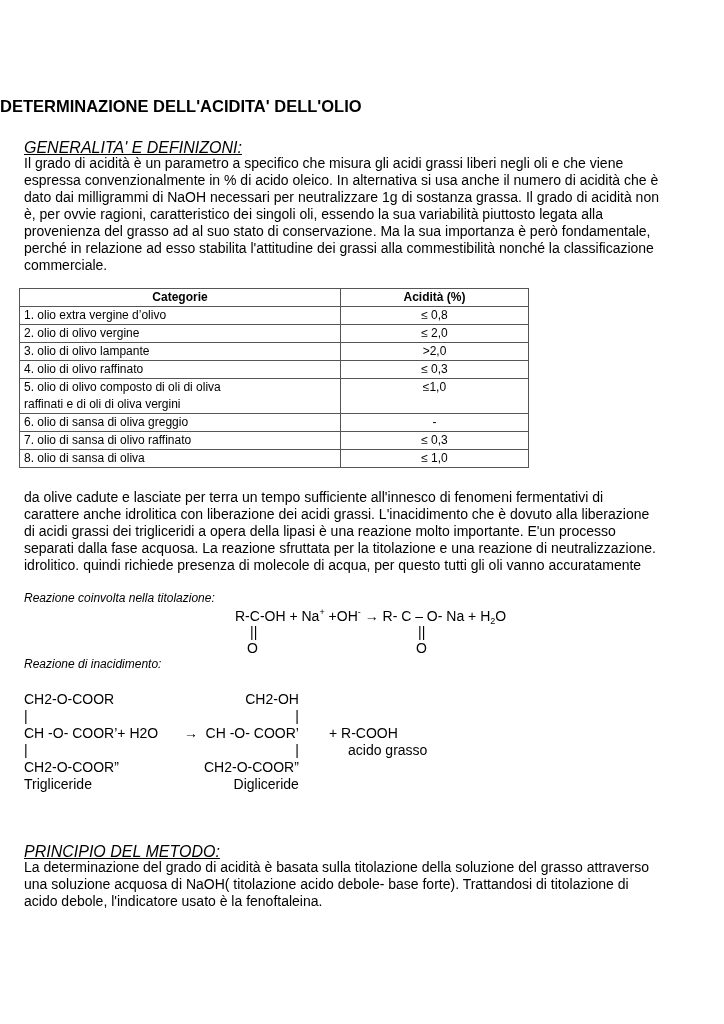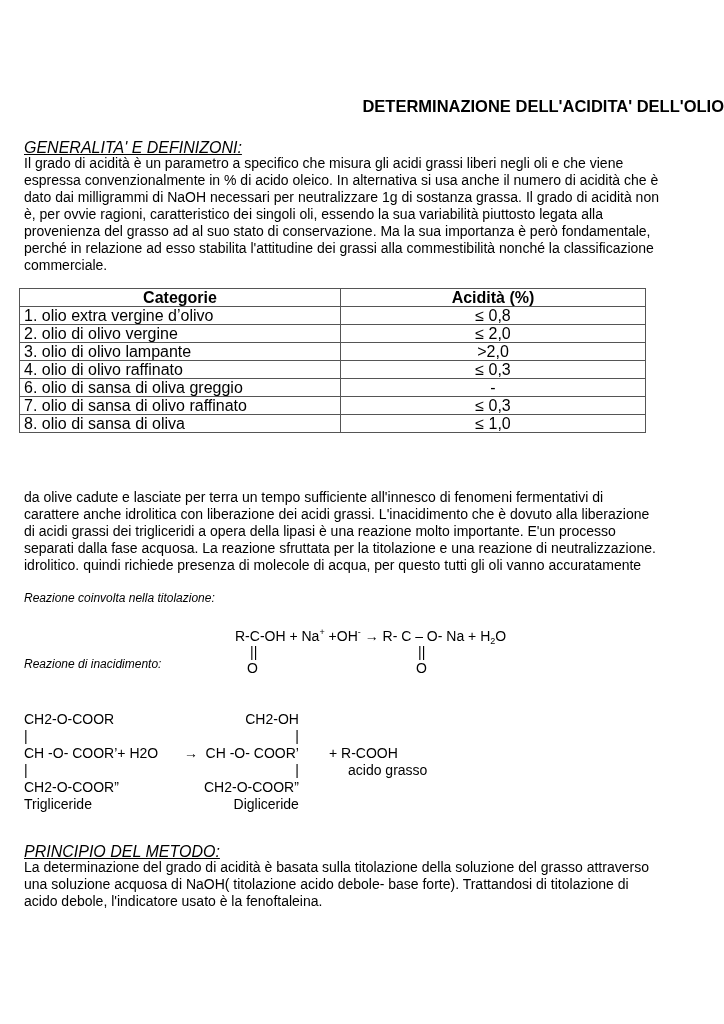--- a/index.html
+++ b/index.html
@@ -1,29 +1,29 @@
 <!DOCTYPE html>
 <html><head>
 <meta charset="utf-8">
 <style>
   html, body { margin: 0; padding: 0; background: #ffffff; }
   body { width: 724px; height: 1024px; position: relative; overflow: hidden;
          font-family: "Liberation Sans", sans-serif; color: #000; }
   .abs { position: absolute; white-space: nowrap; }
-  .title { left: 0; width: 724px; top: 97px; text-align: right; font-weight: bold; font-size: 16.5px; }
+  .title { left: 0; width: 724px; top: 97px; text-align: left; font-weight: bold; font-size: 16.5px; }
   .h-sec { font-style: italic; text-decoration: underline; font-size: 16px; }
   .para { position: absolute; left: 24px; width: 680px; font-size: 14px; line-height: 17px; }
   .para .ln { display: block; white-space: nowrap; }
-  table.acid { position: absolute; left: 19px; top: 288px; width: 627px; border-collapse: collapse; font-size: 16px; }
+  table.acid { position: absolute; left: 19px; top: 288px; width: 510px; border-collapse: collapse; font-size: 12px; }
   table.acid td, table.acid th { border: 1px solid #555; padding: 0 4px; line-height: 17px; vertical-align: top; }
   table.acid th { font-weight: bold; text-align: center; height: 17px; }
   table.acid td.v { text-align: center; }
   table.acid td.c { width: 312px; }
   .ital { font-style: italic; font-size: 12px; }
-  .chem { font-size: 14px; margin-top: 20px; }
+  .chem { font-size: 14px; }
   sup, sub { font-size: 9px; }
 </style>
 </head>
 <body>
 
 <div class="abs title">DETERMINAZIONE DELL'ACIDITA' DELL'OLIO</div>
 
 <div class="abs h-sec" style="left:24px; top:139px;">GENERALITA' E DEFINIZONI:</div>
 <div class="para" style="top:155px;">
   <span class="ln">Il grado di acidità è un parametro a specifico che misura gli acidi grassi liberi negli oli e che viene</span>
@@ -49,20 +49,27 @@
     <td class="c">2. olio di olivo vergine</td>
     <td class="v">≤ 2,0</td>
   </tr>
   <tr>
     <td class="c">3. olio di olivo lampante</td>
     <td class="v">&gt;2,0</td>
   </tr>
   <tr>
     <td class="c">4. olio di olivo raffinato</td>
     <td class="v">≤ 0,3</td>
+  </tr>
+  <tr>
+    <td class="c">
+      <span style="display:block">5. olio di olivo composto di oli di oliva</span>
+      <span style="display:block">raffinati e di oli di oliva vergini</span>
+    </td>
+    <td class="v">≤1,0</td>
   </tr>
   <tr>
     <td class="c">6. olio di sansa di oliva greggio</td>
     <td class="v">-</td>
   </tr>
   <tr>
     <td class="c">7. olio di sansa di olivo raffinato</td>
     <td class="v">≤ 0,3</td>
   </tr>
   <tr>

